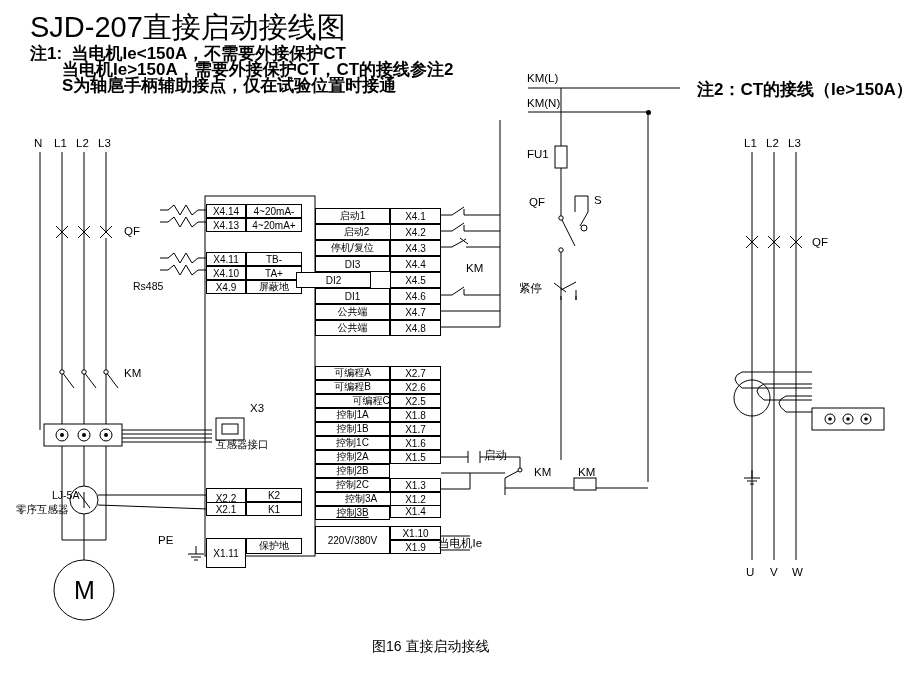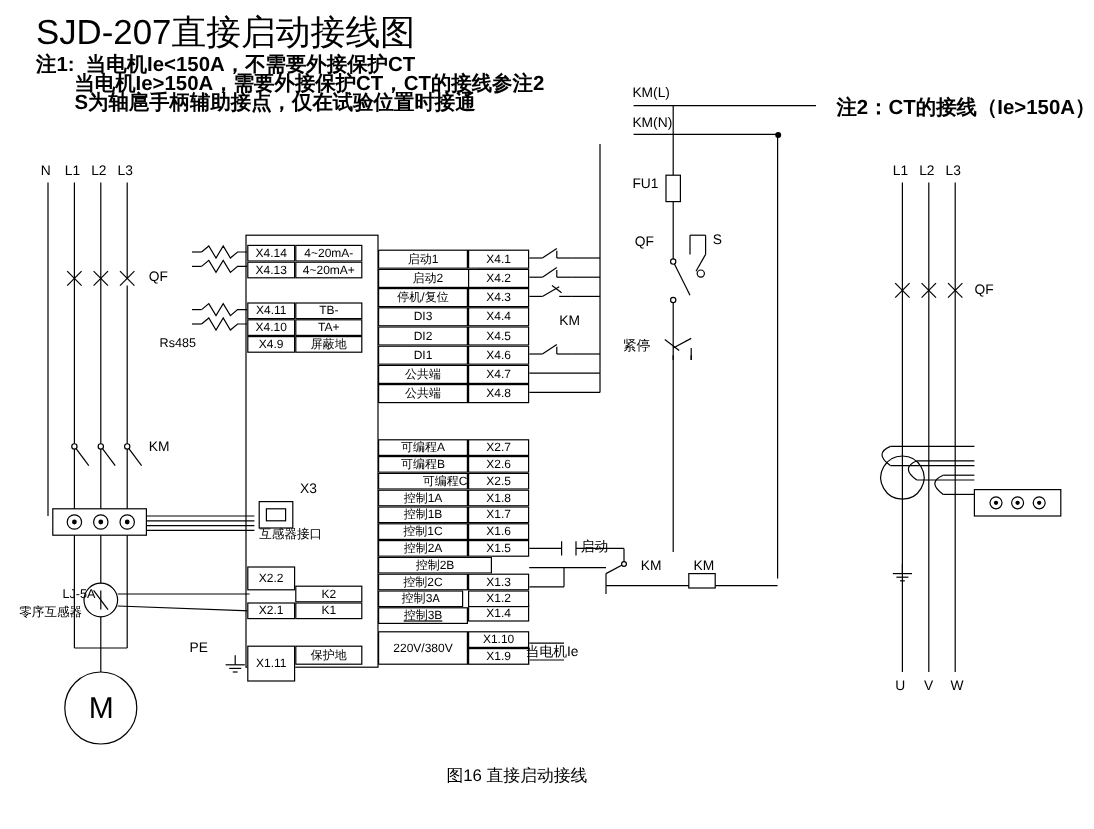--- a/index.html
+++ b/index.html
@@ -255,21 +255,21 @@
 <div class="abs lbl-sm" style="left:133px;top:280px;">Rs485</div>
 
 <div class="cell" style="left:315px;top:208px;width:75px;height:16px;">启动1</div>
 <div class="cell" style="left:390px;top:208px;width:51px;height:16px;">X4.1</div>
 <div class="cell" style="left:315px;top:224px;width:83px;height:16px;">启动2</div>
 <div class="cell" style="left:390px;top:224px;width:51px;height:16px;">X4.2</div>
 <div class="cell" style="left:315px;top:240px;width:75px;height:16px;">停机/复位</div>
 <div class="cell" style="left:390px;top:240px;width:51px;height:16px;">X4.3</div>
 <div class="cell" style="left:315px;top:256px;width:75px;height:16px;">DI3</div>
 <div class="cell" style="left:390px;top:256px;width:51px;height:16px;">X4.4</div>
-<div class="cell" style="left:315px;top:272px;width:75px;height:16px;">DI2</div>
+<div class="cell" style="left:296px;top:272px;width:75px;height:16px;">DI2</div>
 <div class="cell" style="left:390px;top:272px;width:51px;height:16px;">X4.5</div>
 <div class="cell" style="left:315px;top:288px;width:75px;height:16px;">DI1</div>
 <div class="cell" style="left:390px;top:288px;width:51px;height:16px;">X4.6</div>
 <div class="cell" style="left:315px;top:304px;width:75px;height:16px;">公共端</div>
 <div class="cell" style="left:390px;top:304px;width:51px;height:16px;">X4.7</div>
 <div class="cell" style="left:315px;top:320px;width:75px;height:16px;">公共端</div>
 <div class="cell" style="left:390px;top:320px;width:51px;height:16px;">X4.8</div>
 <div class="abs lbl" style="left:466px;top:262px;">KM</div>
 
 <div class="cell" style="left:315px;top:366px;width:75px;height:14px;">可编程A</div>
@@ -279,41 +279,41 @@
 <div class="cell" style="left:315px;top:394px;width:75px;height:14px;padding-left:37px;">可编程C</div>
 <div class="cell" style="left:390px;top:394px;width:51px;height:14px;">X2.5</div>
 <div class="cell" style="left:315px;top:408px;width:75px;height:14px;">控制1A</div>
 <div class="cell" style="left:390px;top:408px;width:51px;height:14px;">X1.8</div>
 <div class="cell" style="left:315px;top:422px;width:75px;height:14px;">控制1B</div>
 <div class="cell" style="left:390px;top:422px;width:51px;height:14px;">X1.7</div>
 <div class="cell" style="left:315px;top:436px;width:75px;height:14px;">控制1C</div>
 <div class="cell" style="left:390px;top:436px;width:51px;height:14px;">X1.6</div>
 <div class="cell" style="left:315px;top:450px;width:75px;height:14px;">控制2A</div>
 <div class="cell" style="left:390px;top:450px;width:51px;height:14px;">X1.5</div>
-<div class="cell" style="left:315px;top:464px;width:95px;height:14px;">控制2B</div>
+<div class="cell" style="left:315px;top:464px;width:75px;height:14px;">控制2B</div>
 <div class="cell" style="left:390px;top:464px;width:51px;height:14px;margin-top:40px;">X1.4</div>
 <div class="cell" style="left:315px;top:478px;width:75px;height:14px;">控制2C</div>
 <div class="cell" style="left:390px;top:478px;width:51px;height:14px;">X1.3</div>
-<div class="cell" style="left:315px;top:492px;width:71px;height:14px;font-family:Liberation Mono, monospace;">控制3A</div>
+<div class="cell" style="left:315px;top:492px;width:92px;height:14px;">控制3A</div>
 <div class="cell" style="left:390px;top:492px;width:51px;height:14px;">X1.2</div>
 <div class="cell" style="left:315px;top:506px;width:75px;height:14px;text-decoration:underline;">控制3B</div>
 <div class="cell" style="left:390px;top:506px;width:51px;height:14px;margin-top:34px;">X1.1</div>
 
 <div class="cell" style="left:315px;top:526px;width:75px;height:28px;">220V/380V</div>
 <div class="cell" style="left:390px;top:526px;width:51px;height:14px;">X1.10</div>
 <div class="cell" style="left:390px;top:540px;width:51px;height:14px;">X1.9</div>
 <div class="abs lbl" style="left:438px;top:536px;">当电机Ie</div>
 <div class="abs lbl" style="left:484px;top:448px;">启动</div>
 <div class="abs lbl" style="left:534px;top:466px;">KM</div>
 <div class="abs lbl" style="left:578px;top:466px;">KM</div>
 
 <div class="abs lbl" style="left:250px;top:402px;">X3</div>
 <div class="abs lbl-sm" style="left:216px;top:438px;">互感器接口</div>
 
-<div class="cell" style="left:206px;top:472px;width:40px;height:20px;">X2.2</div>
+<div class="cell" style="left:206px;top:488px;width:40px;height:20px;">X2.2</div>
 <div class="cell" style="left:246px;top:488px;width:56px;height:14px;">K2</div>
 <div class="cell" style="left:206px;top:502px;width:40px;height:14px;">X2.1</div>
 <div class="cell" style="left:246px;top:502px;width:56px;height:14px;">K1</div>
 
 <div class="cell" style="left:206px;top:538px;width:40px;height:30px;">X1.11</div>
 <div class="cell" style="left:246px;top:538px;width:56px;height:16px;">保护地</div>
 
 <div class="abs lbl" style="left:527px;top:72px;">KM(L)</div>
 <div class="abs lbl" style="left:527px;top:97px;">KM(N)</div>
 <div class="abs lbl" style="left:527px;top:148px;">FU1</div>

